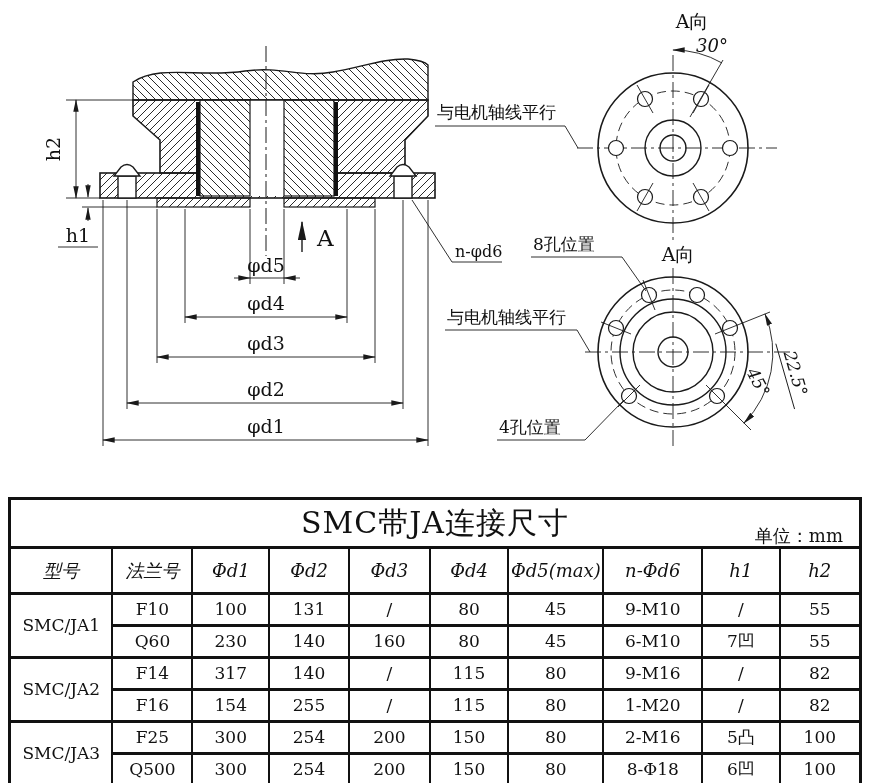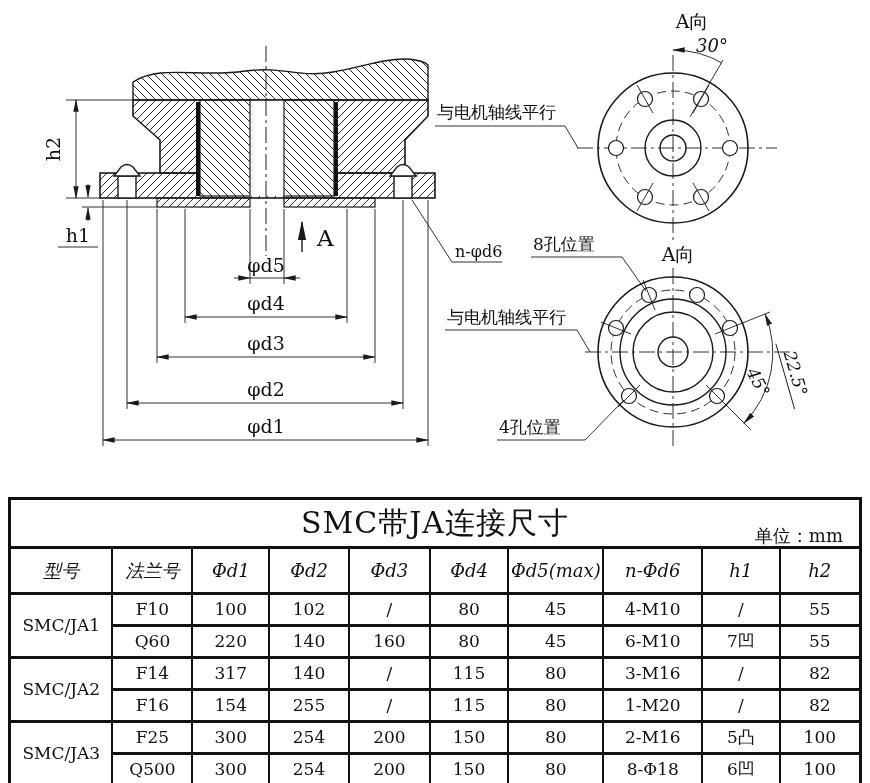--- a/index.html
+++ b/index.html
@@ -234,49 +234,49 @@
     <th>Φd5(max)</th>
     <th>n-Φd6</th>
     <th>h1</th>
     <th>h2</th>
   </tr>
 
   <tr class="data-row">
     <td rowspan="2">SMC/JA1</td>
     <td>F10</td>
     <td>100</td>
-    <td>102</td>
+    <td>131</td>
     <td>/</td>
     <td>80</td>
     <td>45</td>
-    <td>4-M10</td>
+    <td>9-M10</td>
     <td>/</td>
     <td>55</td>
   </tr>
   <tr class="data-row">
     <td>Q60</td>
-    <td>220</td>
+    <td>230</td>
     <td>140</td>
     <td>160</td>
     <td>80</td>
     <td>45</td>
     <td>6-M10</td>
     <td>7凹</td>
     <td>55</td>
   </tr>
 
   <tr class="data-row">
     <td rowspan="2">SMC/JA2</td>
     <td>F14</td>
     <td>317</td>
     <td>140</td>
     <td>/</td>
     <td>115</td>
     <td>80</td>
-    <td>3-M16</td>
+    <td>9-M16</td>
     <td>/</td>
     <td>82</td>
   </tr>
   <tr class="data-row">
     <td>F16</td>
     <td>154</td>
     <td>255</td>
     <td>/</td>
     <td>115</td>
     <td>80</td>

